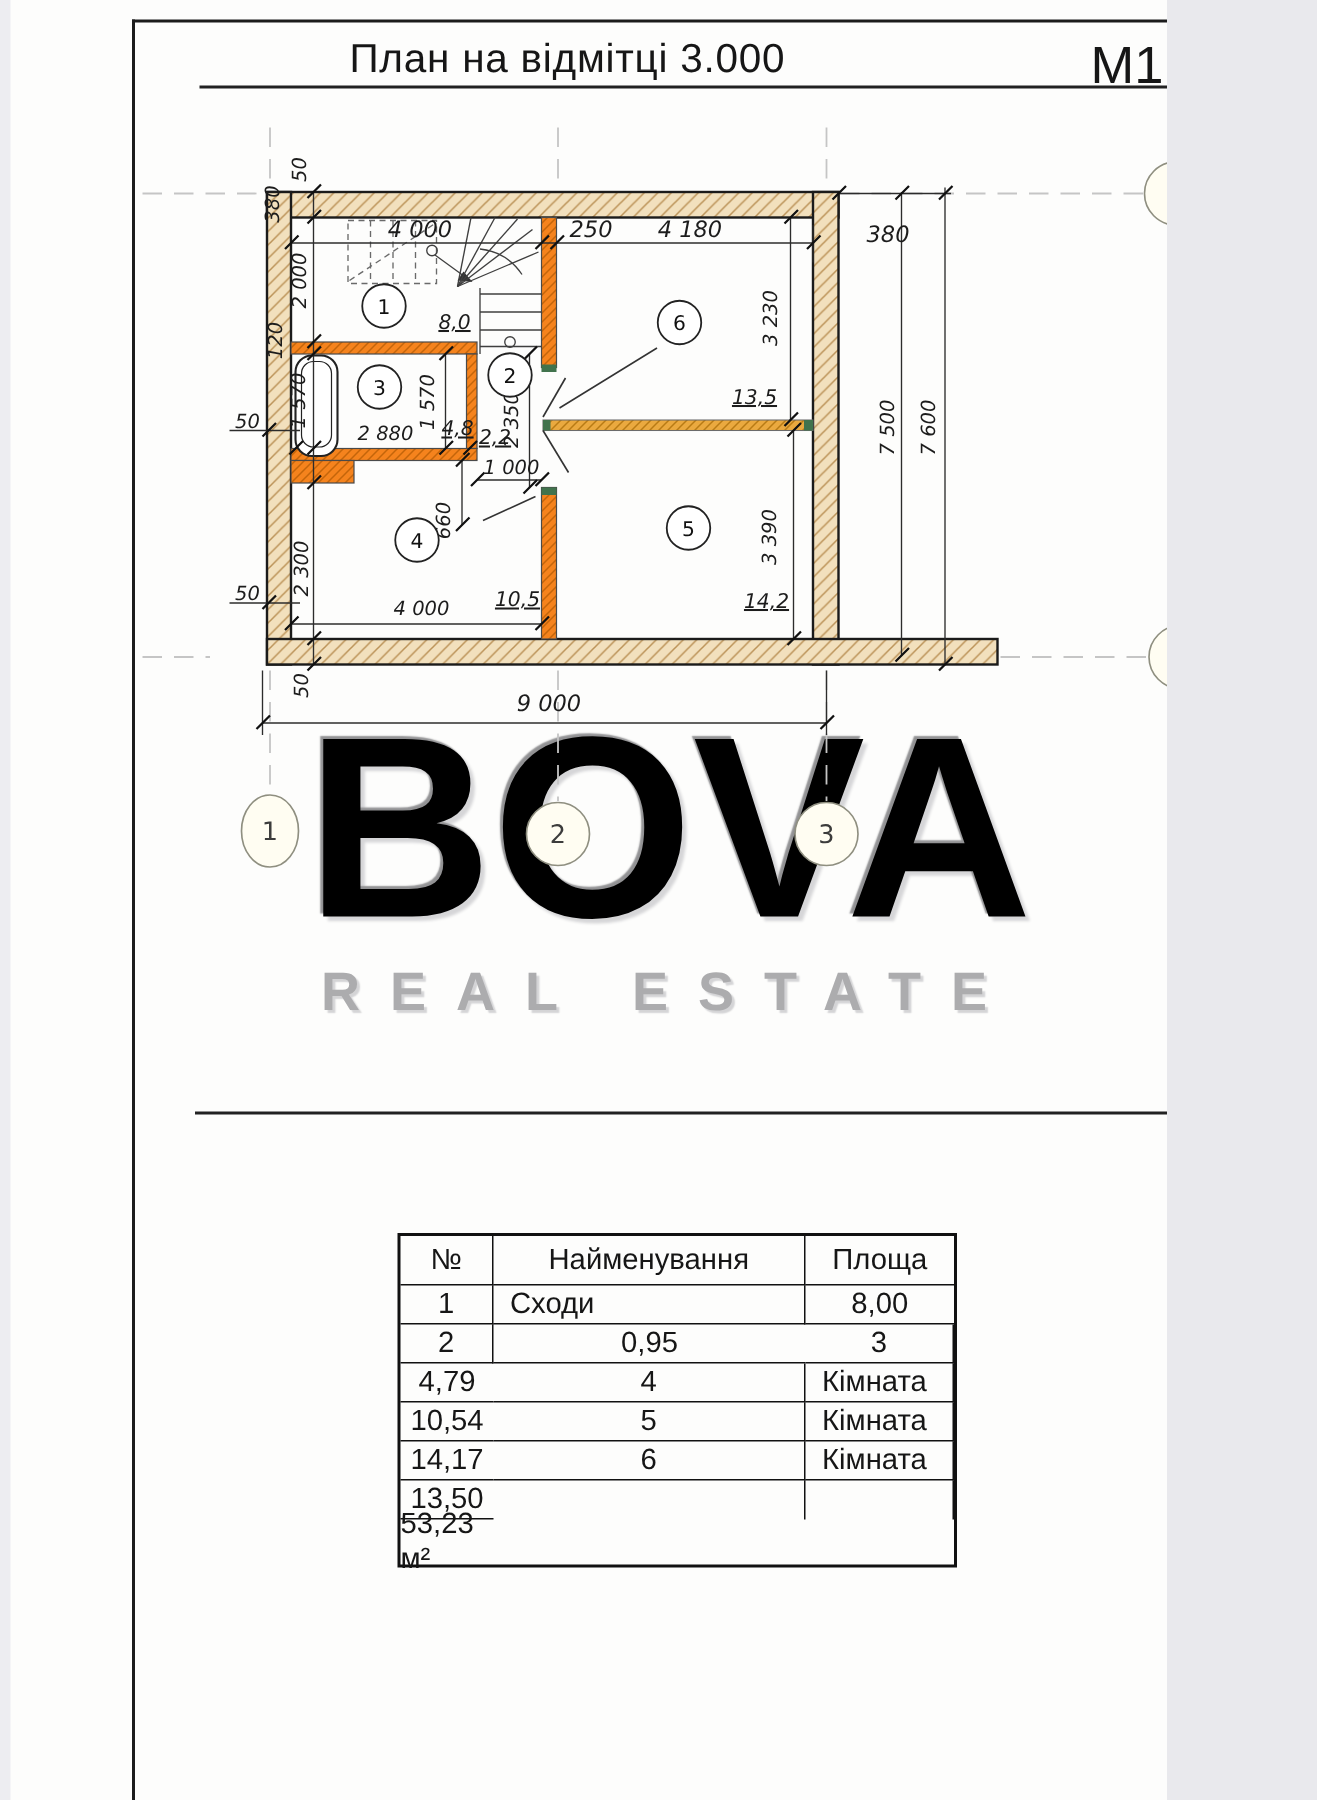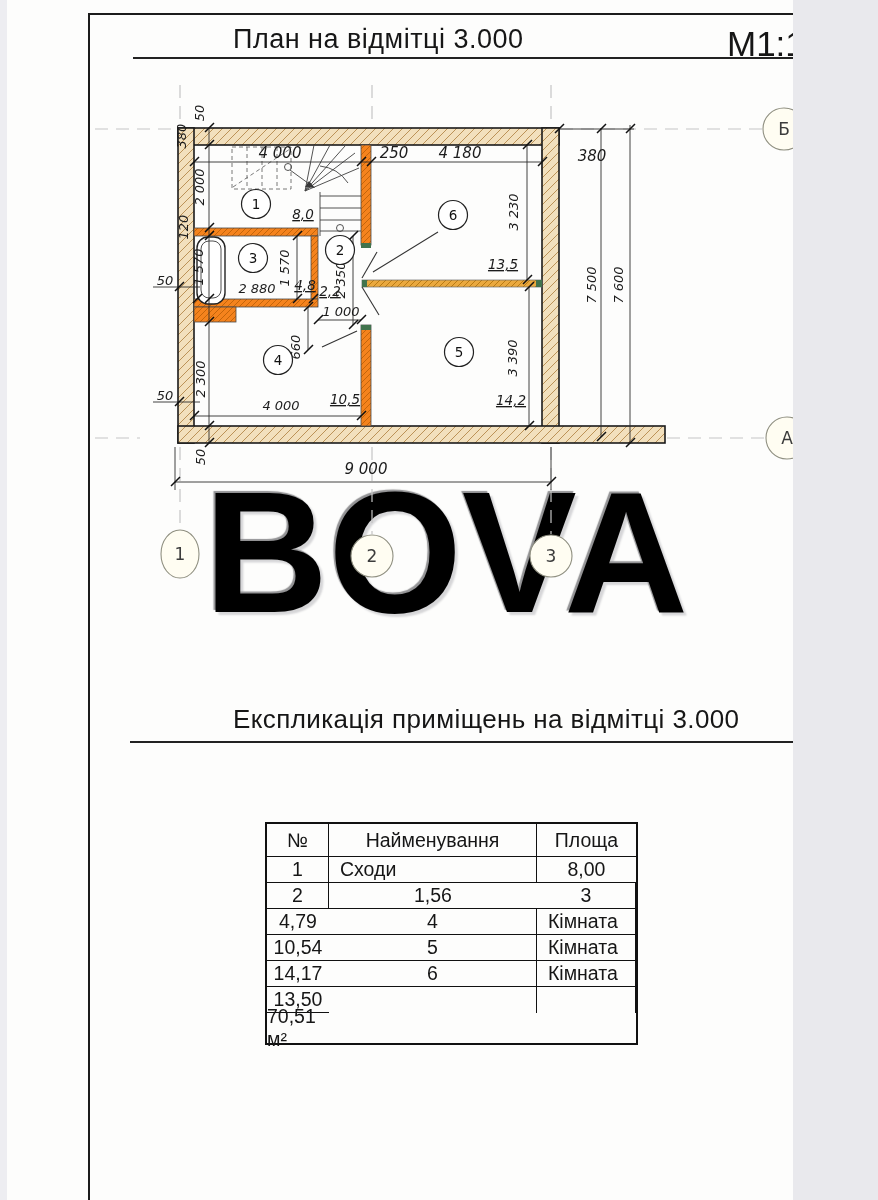--- a/index.html
+++ b/index.html
@@ -1,17 +1,17 @@
 <!DOCTYPE html>
 <html><head>
 <meta charset="utf-8">
 <style>
   html,body{margin:0;padding:0;background:#e9e9ed;}
   .page{position:relative;width:778px;height:1200px;background:#fdfdfc;overflow:hidden;
-        font-family:"Liberation Sans",sans-serif;color:#161616;padding-left:15px;}
+        font-family:"Liberation Sans",sans-serif;color:#161616;}
   .edge-left{position:absolute;left:0;top:0;width:7px;height:1200px;background:#ededf1;}
   .edge-right{position:absolute;left:856px;top:0;width:22px;height:1200px;background:#e5e5ea;}
   .frame{position:absolute;background:#1c1c1c;}
   .title{position:absolute;top:24px;left:233px;font-size:27px;letter-spacing:.5px;white-space:nowrap;}
   .scale{position:absolute;top:24px;left:727px;font-size:35px;}
   .rule{position:absolute;height:2px;background:#222;}
   .wm{position:absolute;left:204px;top:466px;z-index:1;}
   .wm-bova{font-size:172px;font-weight:700;line-height:1;letter-spacing:0;color:#000000;
            text-shadow:-2px -2px 1px #929294,3px 3px 2px #d6d6d8;}
   .wm-sub{margin-top:2px;margin-left:10px;font-size:36px;font-weight:700;letter-spacing:20px;
@@ -54,20 +54,21 @@
   <div class="frame" style="left:88px;top:13px;width:765px;height:2.2px;"></div>
   <div class="frame" style="left:88px;top:13px;width:2px;height:1187px;"></div>
   <div class="frame" style="left:851px;top:13px;width:2px;height:1187px;"></div>
 
   <div class="title">План на відмітці 3.000</div>
   <div class="scale">М1:100</div>
   <div class="rule" style="left:133px;top:57px;width:712px;"></div>
 
   <div class="wm">
     <div class="wm-bova">BOVA</div>
+    <div class="wm-sub">REAL ESTATE</div>
   </div>
 
   <svg class="plan" width="878" height="620" viewBox="0 0 878 620">
     <defs>
       <pattern id="hw" width="9" height="9" patternUnits="userSpaceOnUse">
         <rect width="9" height="9" fill="#f2e0bd"></rect>
         <path d="M-2,2 L2,-2 M-2,11 L11,-2 M7,11 L11,7" stroke="#bb9257" stroke-width="1"></path>
       </pattern>
       <pattern id="ho" width="6" height="6" patternUnits="userSpaceOnUse">
         <rect width="6" height="6" fill="#f5831d"></rect>
@@ -269,47 +270,46 @@
       </g>
       <g>
         <circle class="acirc" cx="551" cy="556" r="21"></circle>
         <text class="axisTxt" x="551" y="562" text-anchor="middle">3</text>
       </g>
     </g>
 
     <polygon points="826,389 837,383 837,395" fill="#1a1a1a"></polygon>
   </svg>
 
-  <div class="sec-title">Експликація приміщень на відмітці 3.000</div>
   <div class="rule" style="left:130px;top:741px;width:715px;height:1.6px;"></div>
 
   <div class="extable">
     <div class="cell hdr">№</div>
     <div class="cell hdr">Найменування</div>
     <div class="cell hdr lastcol">Площа</div>
 
     <div class="cell">1</div>
     <div class="cell name">Сходи</div>
     <div class="cell lastcol">8,00</div>
 
     <div class="cell">2</div>
-    <div class="cell lastcol">1,56</div>
+    <div class="cell lastcol">0,95</div>
 
     <div class="cell">3</div>
     <div class="cell lastcol">4,79</div>
 
     <div class="cell">4</div>
     <div class="cell name">Кімната</div>
     <div class="cell lastcol">10,54</div>
 
     <div class="cell">5</div>
     <div class="cell name">Кімната</div>
     <div class="cell lastcol">14,17</div>
 
     <div class="cell">6</div>
     <div class="cell name">Кімната</div>
     <div class="cell lastcol">13,50</div>
 
     <div class="cell lastrow"></div>
     <div class="cell lastrow"></div>
-    <div class="cell lastcol lastrow">70,51 м²</div>
+    <div class="cell lastcol lastrow">53,23 м²</div>
   </div>
 </div>
 
 </body></html>

